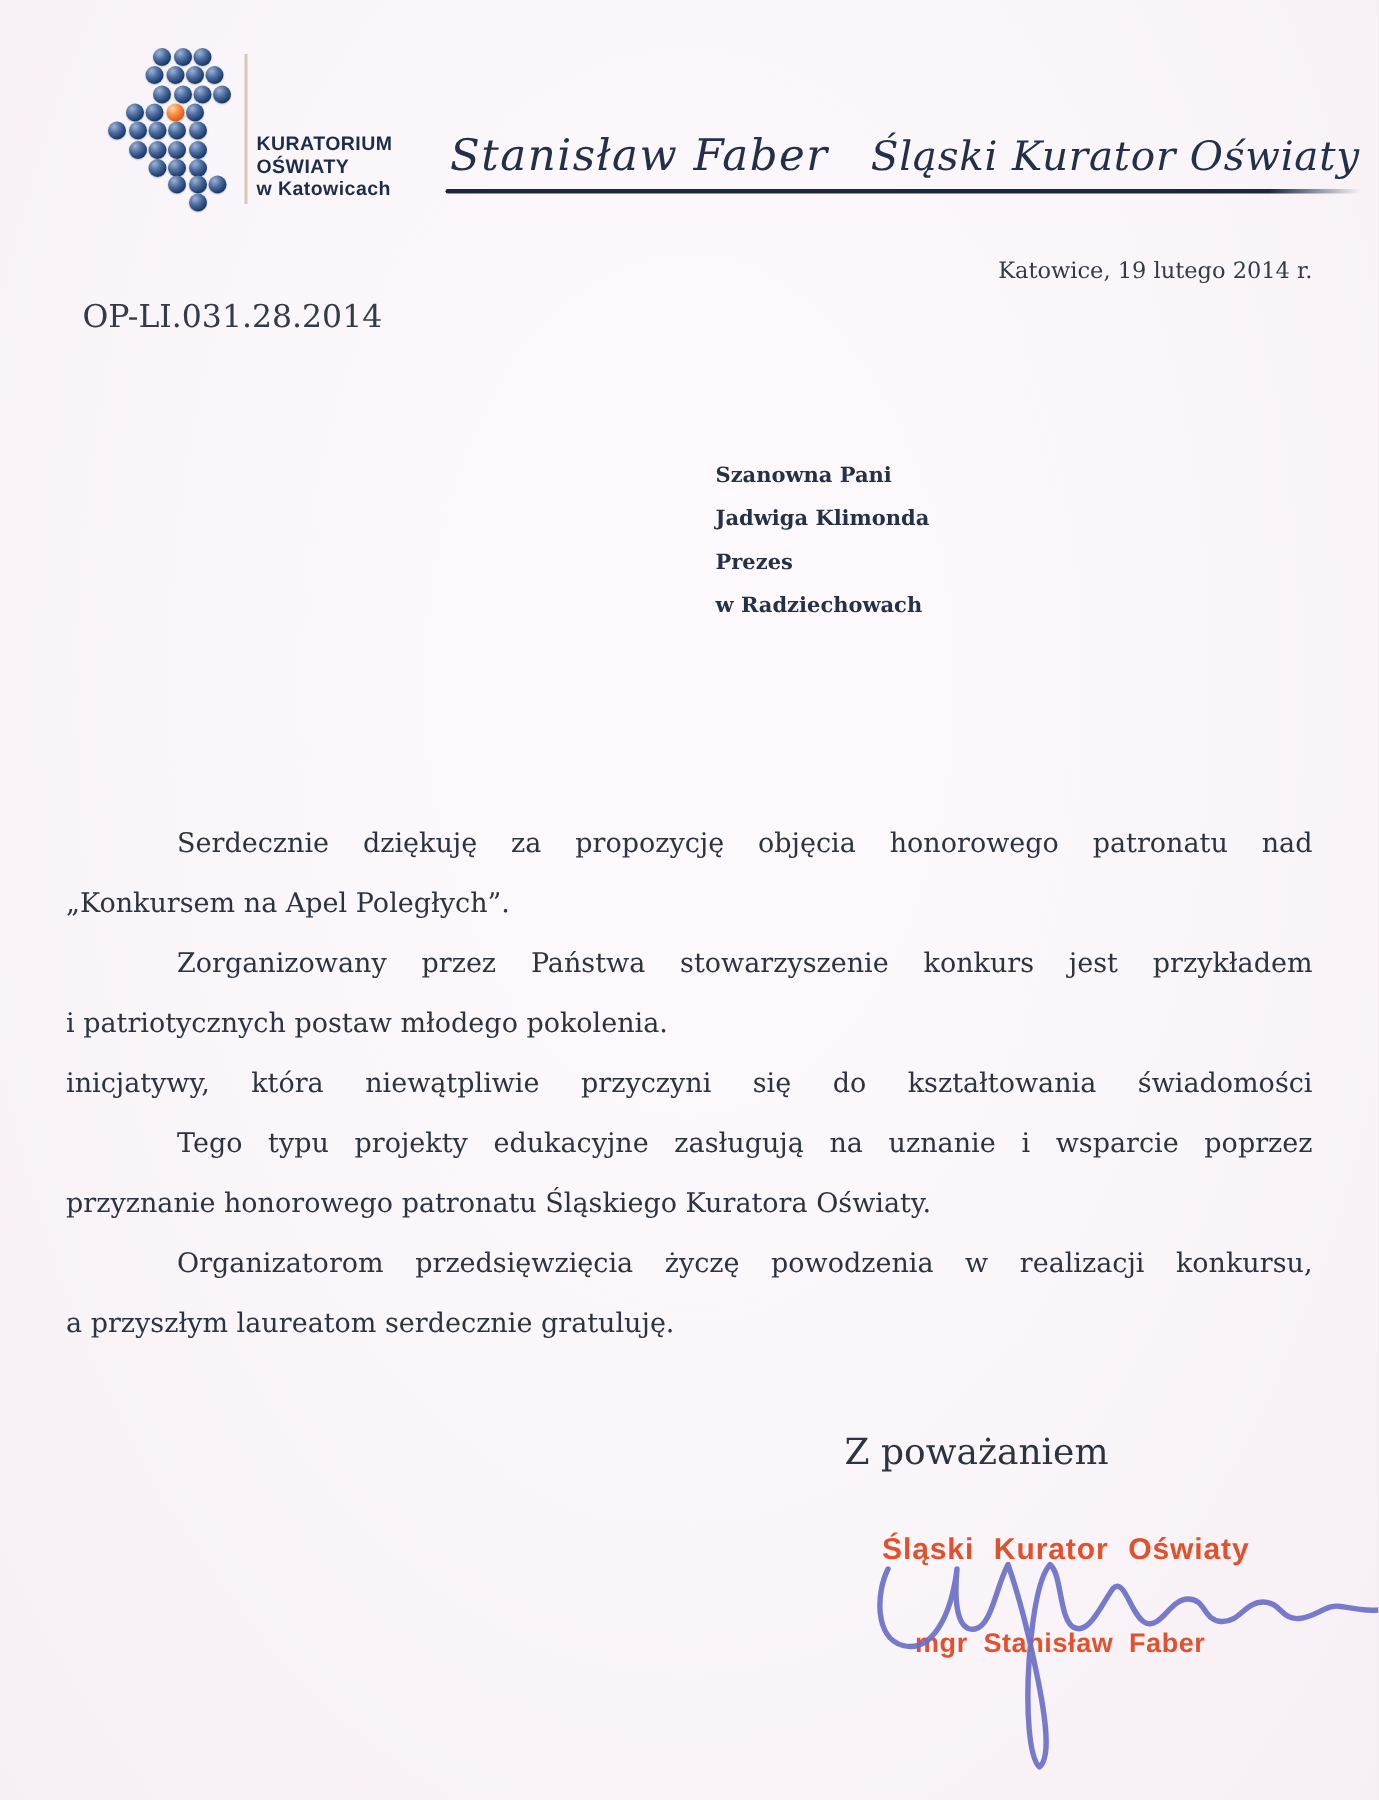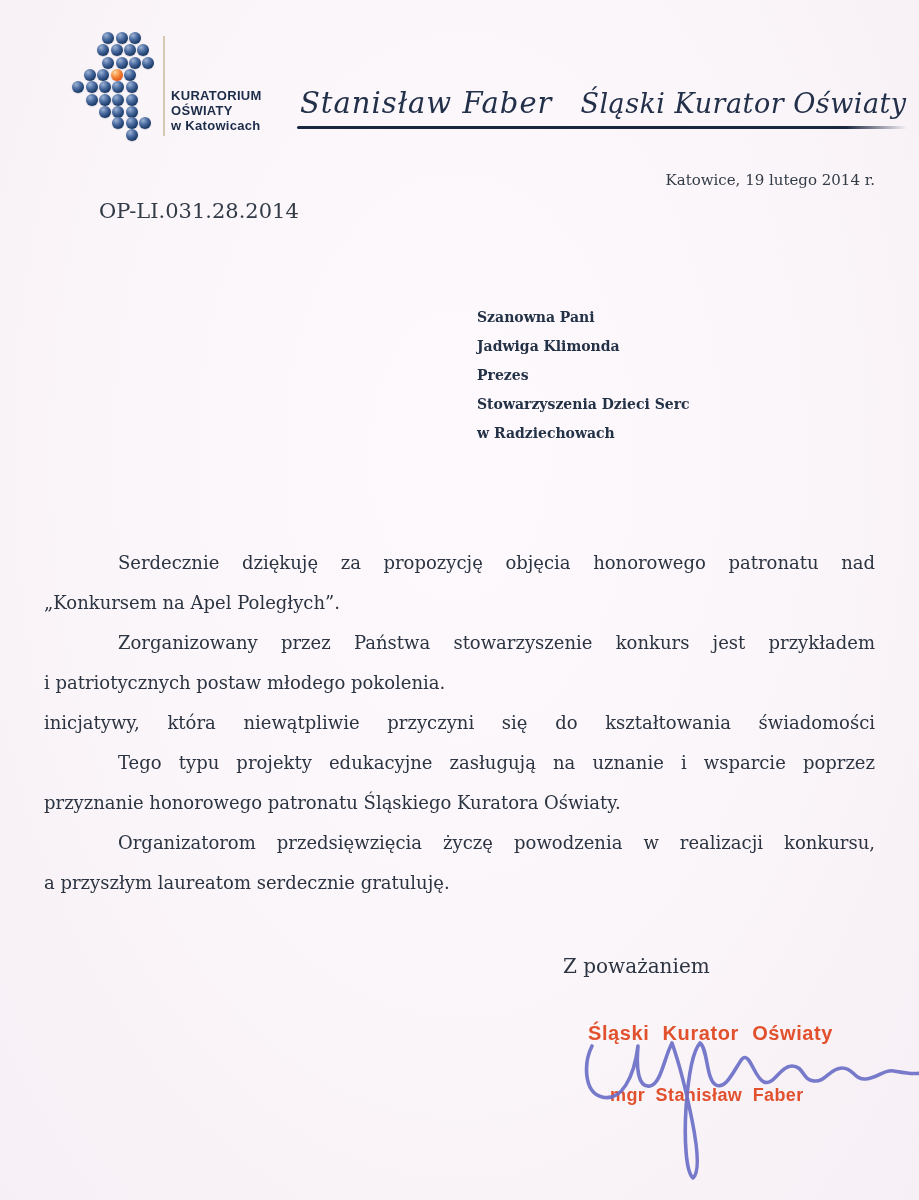--- a/index.html
+++ b/index.html
@@ -31,31 +31,31 @@
   }
   .script-line{position:absolute;left:300px;top:86px;width:610px;white-space:nowrap;
     font-style:italic;color:#23304a;}
   .script-name{font-size:29px;font-weight:400;letter-spacing:1px;}
   .script-title{font-size:27px;font-weight:500;letter-spacing:.5px;margin-left:28px;}
   .header-rule{position:absolute;left:297px;top:126px;width:610px;height:3px;
     background:linear-gradient(to right,#1a2740 0%,#1a2740 90%,rgba(26,39,64,0) 100%);
     border-radius:2px;}
   
   .place-date{position:absolute;right:44px;top:171px;font-size:15px;color:#323b46;}
-  .reference{position:absolute;left:55px;top:199px;font-size:21px;color:#323b46;margin-left:44px;}
+  .reference{position:absolute;left:55px;top:199px;font-size:21px;color:#323b46;}
   
   .recipient{position:absolute;left:477px;top:303px;font-size:14px;font-weight:600;
     line-height:29px;color:#243247;}
   
   .letter-body{position:absolute;left:44px;top:543px;width:831px;font-size:18px;color:#2b3440;}
   .letter-body .bline{display:block;line-height:40px;text-align:justify;text-align-last:justify;}
   .letter-body .bline.first{text-indent:74px;}
   .letter-body .bline.last{text-align-last:left;}
   
-  .valediction{position:absolute;left:563px;top:954px;font-size:20px;color:#2b3440;}
+  .valediction{position:absolute;left:563px;top:954px;font-size:24px;color:#2b3440;}
   .stamp-title{position:absolute;left:588px;top:1022px;
     font-family:"Liberation Sans", sans-serif;font-size:20px;font-weight:600;
     letter-spacing:.6px;word-spacing:7px;}
   .stamp-name{position:absolute;left:610px;top:1085px;
     font-family:"Liberation Sans", sans-serif;font-size:18px;font-weight:600;
     letter-spacing:.4px;word-spacing:5px;}
   .sig-svg{position:absolute;left:555px;top:1010px;width:400px;height:185px;}
 </style>
 </head>
 <body>
@@ -108,21 +108,20 @@
     <div class="header-rule"></div>
   </div>
 
   <div class="place-date">Katowice, 19 lutego 2014 r.</div>
   <div class="reference">OP-LI.031.28.2014</div>
 
   <div class="recipient">
     <div>Szanowna Pani</div>
     <div>Jadwiga Klimonda</div>
     <div>Prezes</div>
-    <div>Stowarzyszenia Dzieci Serc</div>
     <div>w Radziechowach</div>
   </div>
 
   <div class="letter-body">
     <div>
       <span class="bline first">Serdecznie dziękuję za propozycję objęcia honorowego patronatu nad</span>
       <span class="bline last">„Konkursem na Apel Poległych”.</span>
     </div>
     <div>
       <span class="bline first">Zorganizowany przez Państwa stowarzyszenie konkurs jest przykładem</span>

